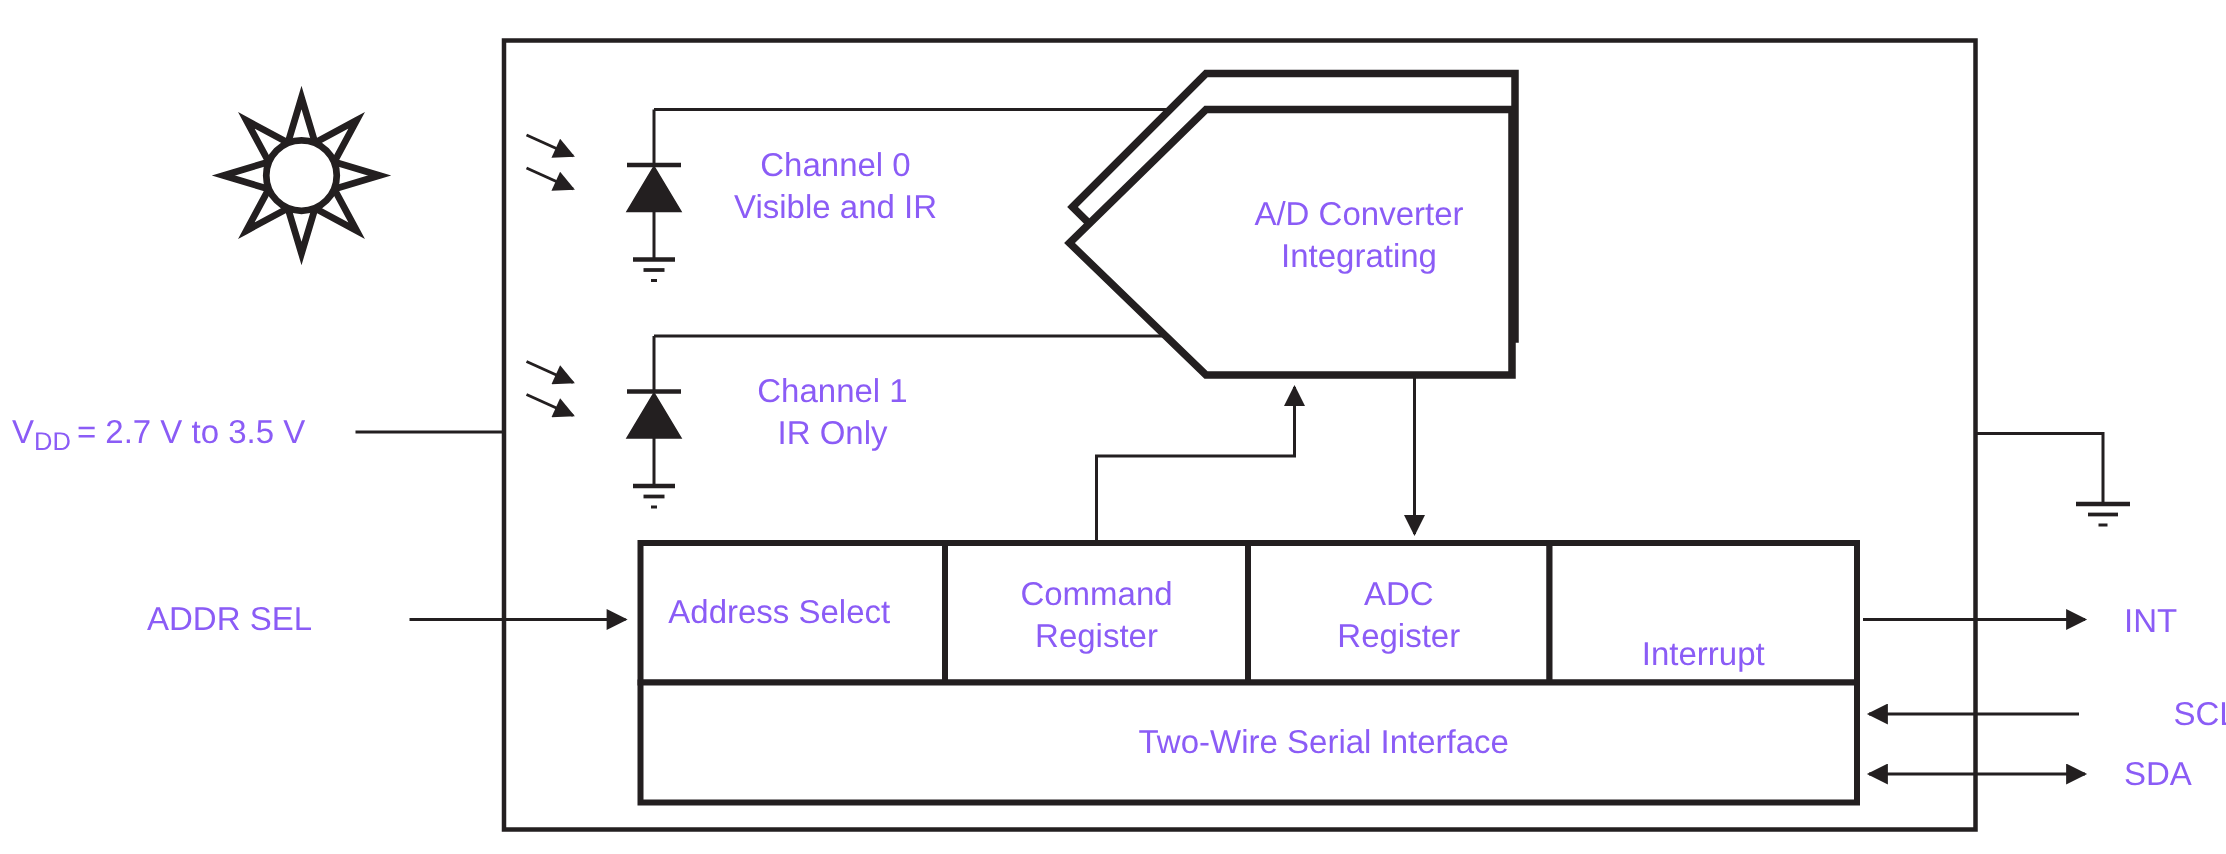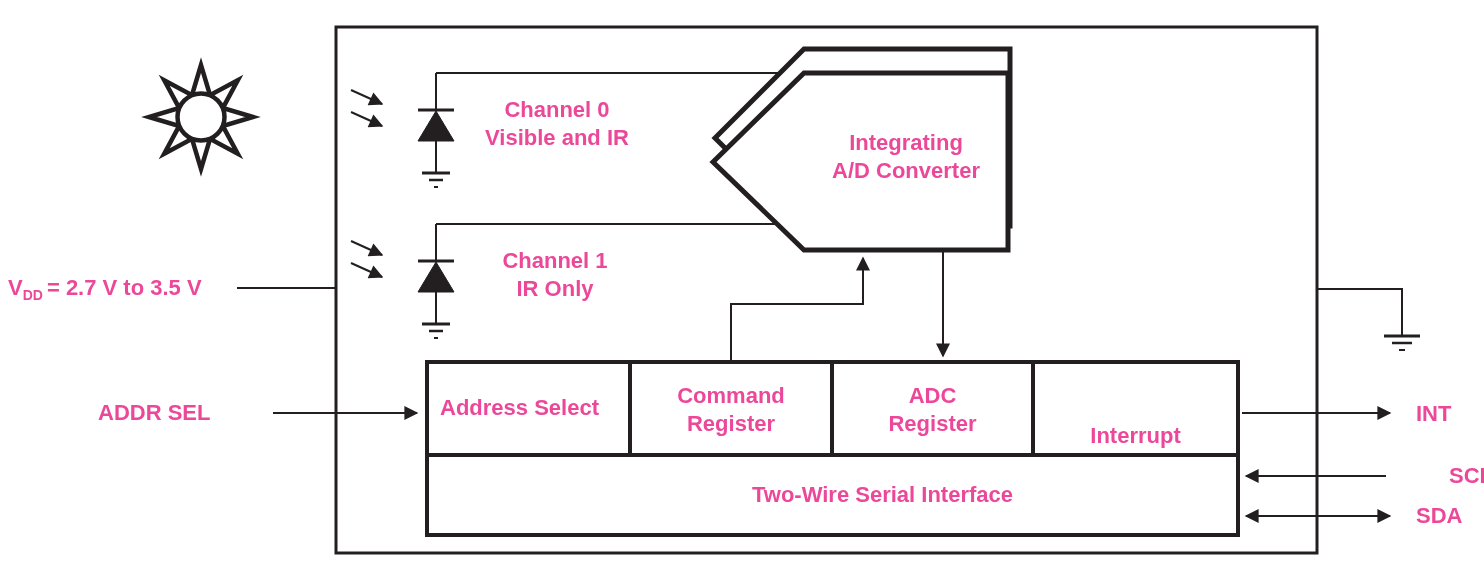--- a/index.html
+++ b/index.html
@@ -2,26 +2,26 @@
 <html><head>
 <meta charset="utf-8">
 <style>
   html,body { margin:0; padding:0; background:#ffffff; }
   .stage {
     position:relative; width:1484px; height:569px; background:#ffffff;
     font-family:"Liberation Sans", sans-serif; color:#231f20; overflow:hidden;
   }
   svg.layer { position:absolute; left:0; top:0; width:1484px; height:569px; }
   .lbl {
-    position:absolute; font-weight:bold; font-size:22px; line-height:28px;
-    white-space:nowrap; color:#ec4899;
+    position:absolute; font-weight:normal; font-size:22px; line-height:28px;
+    white-space:nowrap; color:#8b5cf6;
   }
   .ctr { text-align:center; white-space:normal; }
   .rt  { }
-  .sub { font-size:14px; position:relative; top:5px; letter-spacing:0; }
+  .sub { font-size:17px; position:relative; top:5px; letter-spacing:0; }
   .gap { margin-left:4px; }
 </style>
 </head>
 <body>
 
 <div class="stage">
 
   <svg class="layer" viewBox="0 0 1484 569">
     <defs>
       <marker id="ah" viewBox="0 0 10 10" refX="9" refY="5" markerWidth="8" markerHeight="7" orient="auto-start-reverse">
@@ -141,22 +141,22 @@
     <div>Channel 0</div>
     <div>Visible and IR</div>
   </div>
 
   <div class="lbl ctr" style="left:455px; top:247px; width:200px;">
     <div>Channel 1</div>
     <div>IR Only</div>
   </div>
 
   <div class="lbl ctr" style="left:806px; top:129px; width:200px;">
+    <div>A/D Converter</div>
     <div>Integrating</div>
-    <div>A/D Converter</div>
   </div>
 
   <div class="lbl ctr" style="left:429px; top:394px; width:181px;">Address Select</div>
 
   <div class="lbl ctr" style="left:631px; top:382px; width:200px;">
     <div>Command</div>
     <div>Register</div>
   </div>
 
   <div class="lbl ctr" style="left:833px; top:382px; width:199px;">

